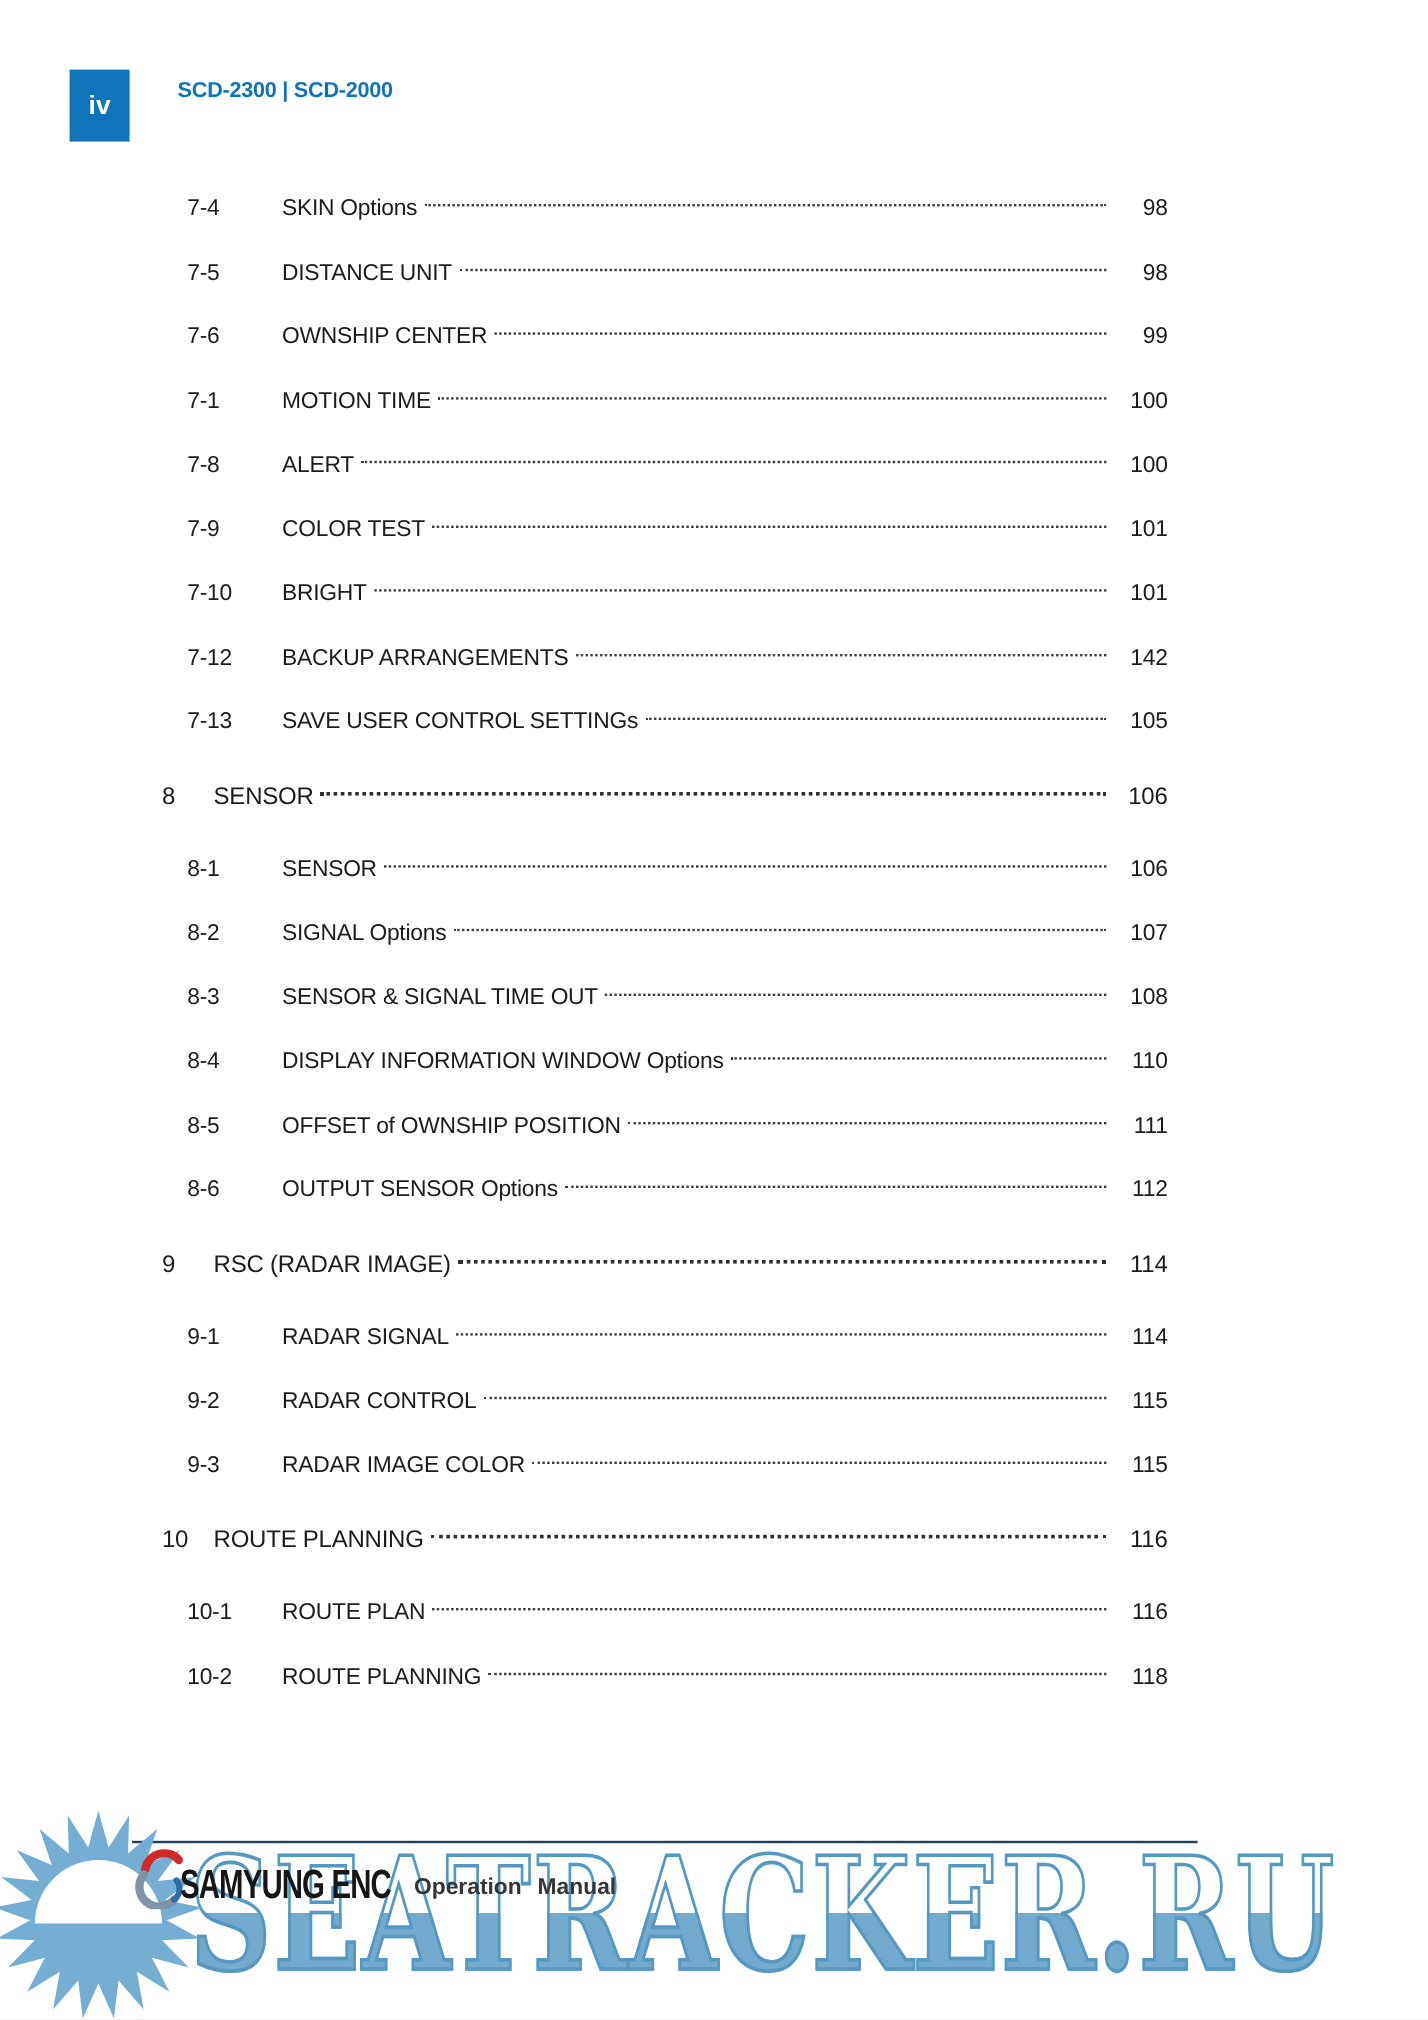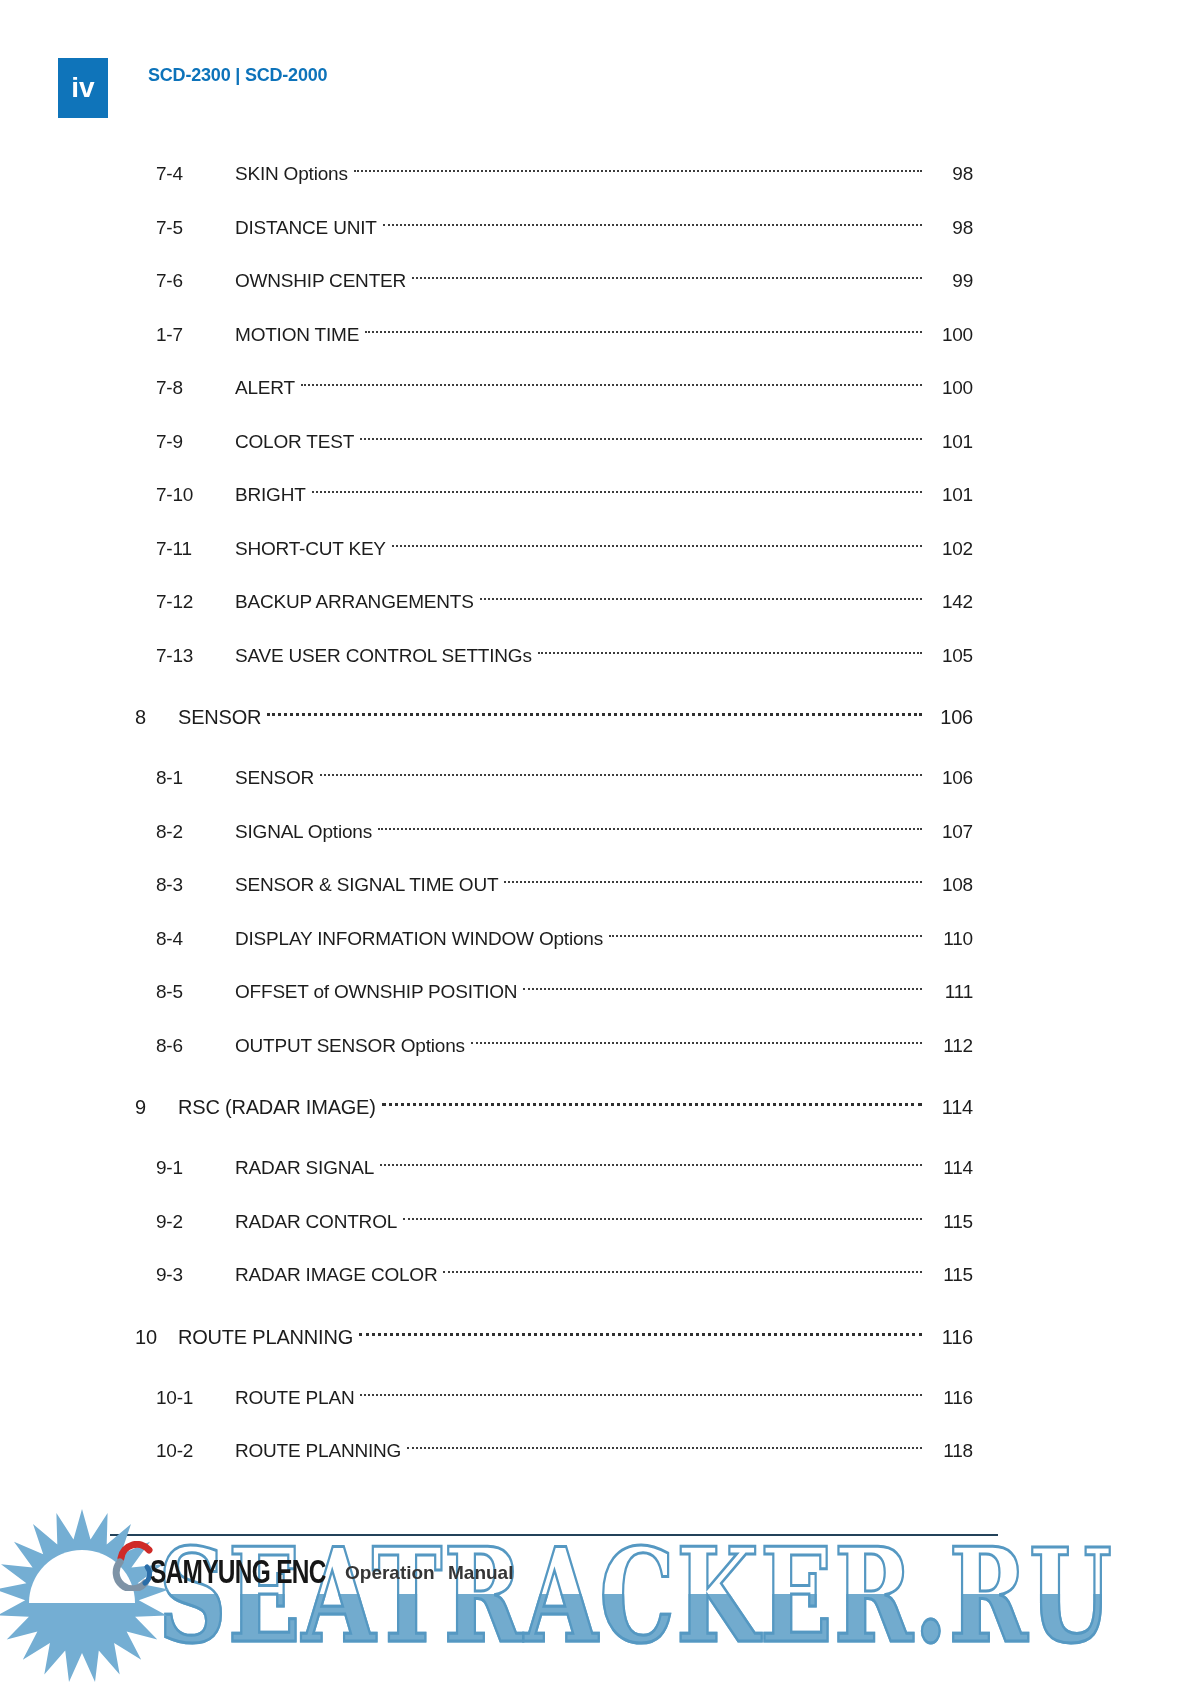--- a/index.html
+++ b/index.html
@@ -10,21 +10,21 @@
     overflow:hidden;
     font-family:"Liberation Sans",sans-serif;
     margin:0 auto;
   }
   
   .page-badge{
     position:absolute;left:58px;top:58px;width:50px;height:60px;
     background:var(--badge-blue,#0f74ba);
     display:flex;align-items:center;justify-content:center;
   }
-  .page-badge span{color:#ffffff;font-size:28px;font-weight:700;}
+  .page-badge span{color:#ffffff;font-size:22px;font-weight:700;}
   .header-text{position:absolute;left:148px;top:60px;}
   .doc-title{font-size:18px;line-height:24px;color:#161616;letter-spacing:-0.2px;}
   .doc-models{font-size:18px;line-height:26px;margin-top:2px;font-weight:700;
     color:var(--model-blue,#0d73ba);letter-spacing:-0.2px;}
   
   .toc{position:absolute;left:135px;top:163px;width:838px;}
   .toc-row{
     display:flex;align-items:flex-start;height:53.5px;
     font-size:19px;color:#1c1c1c;letter-spacing:-0.2px;
   }
@@ -96,21 +96,21 @@
       <span class="toc-dots"></span>
       <span class="toc-page">98</span>
     </div>
       <div class="toc-row sub">
       <span class="toc-num">7-6</span>
       <span class="toc-title">OWNSHIP CENTER</span>
       <span class="toc-dots"></span>
       <span class="toc-page">99</span>
     </div>
       <div class="toc-row sub">
-      <span class="toc-num">1-7</span>
+      <span class="toc-num">7-1</span>
       <span class="toc-title">MOTION TIME</span>
       <span class="toc-dots"></span>
       <span class="toc-page">100</span>
     </div>
       <div class="toc-row sub">
       <span class="toc-num">7-8</span>
       <span class="toc-title">ALERT</span>
       <span class="toc-dots"></span>
       <span class="toc-page">100</span>
     </div>
@@ -118,26 +118,20 @@
       <span class="toc-num">7-9</span>
       <span class="toc-title">COLOR TEST</span>
       <span class="toc-dots"></span>
       <span class="toc-page">101</span>
     </div>
       <div class="toc-row sub">
       <span class="toc-num">7-10</span>
       <span class="toc-title">BRIGHT</span>
       <span class="toc-dots"></span>
       <span class="toc-page">101</span>
-    </div>
-      <div class="toc-row sub">
-      <span class="toc-num">7-11</span>
-      <span class="toc-title">SHORT-CUT KEY</span>
-      <span class="toc-dots"></span>
-      <span class="toc-page">102</span>
     </div>
       <div class="toc-row sub">
       <span class="toc-num">7-12</span>
       <span class="toc-title">BACKUP ARRANGEMENTS</span>
       <span class="toc-dots"></span>
       <span class="toc-page">142</span>
     </div>
       <div class="toc-row sub">
       <span class="toc-num">7-13</span>
       <span class="toc-title">SAVE USER CONTROL SETTINGs</span>

